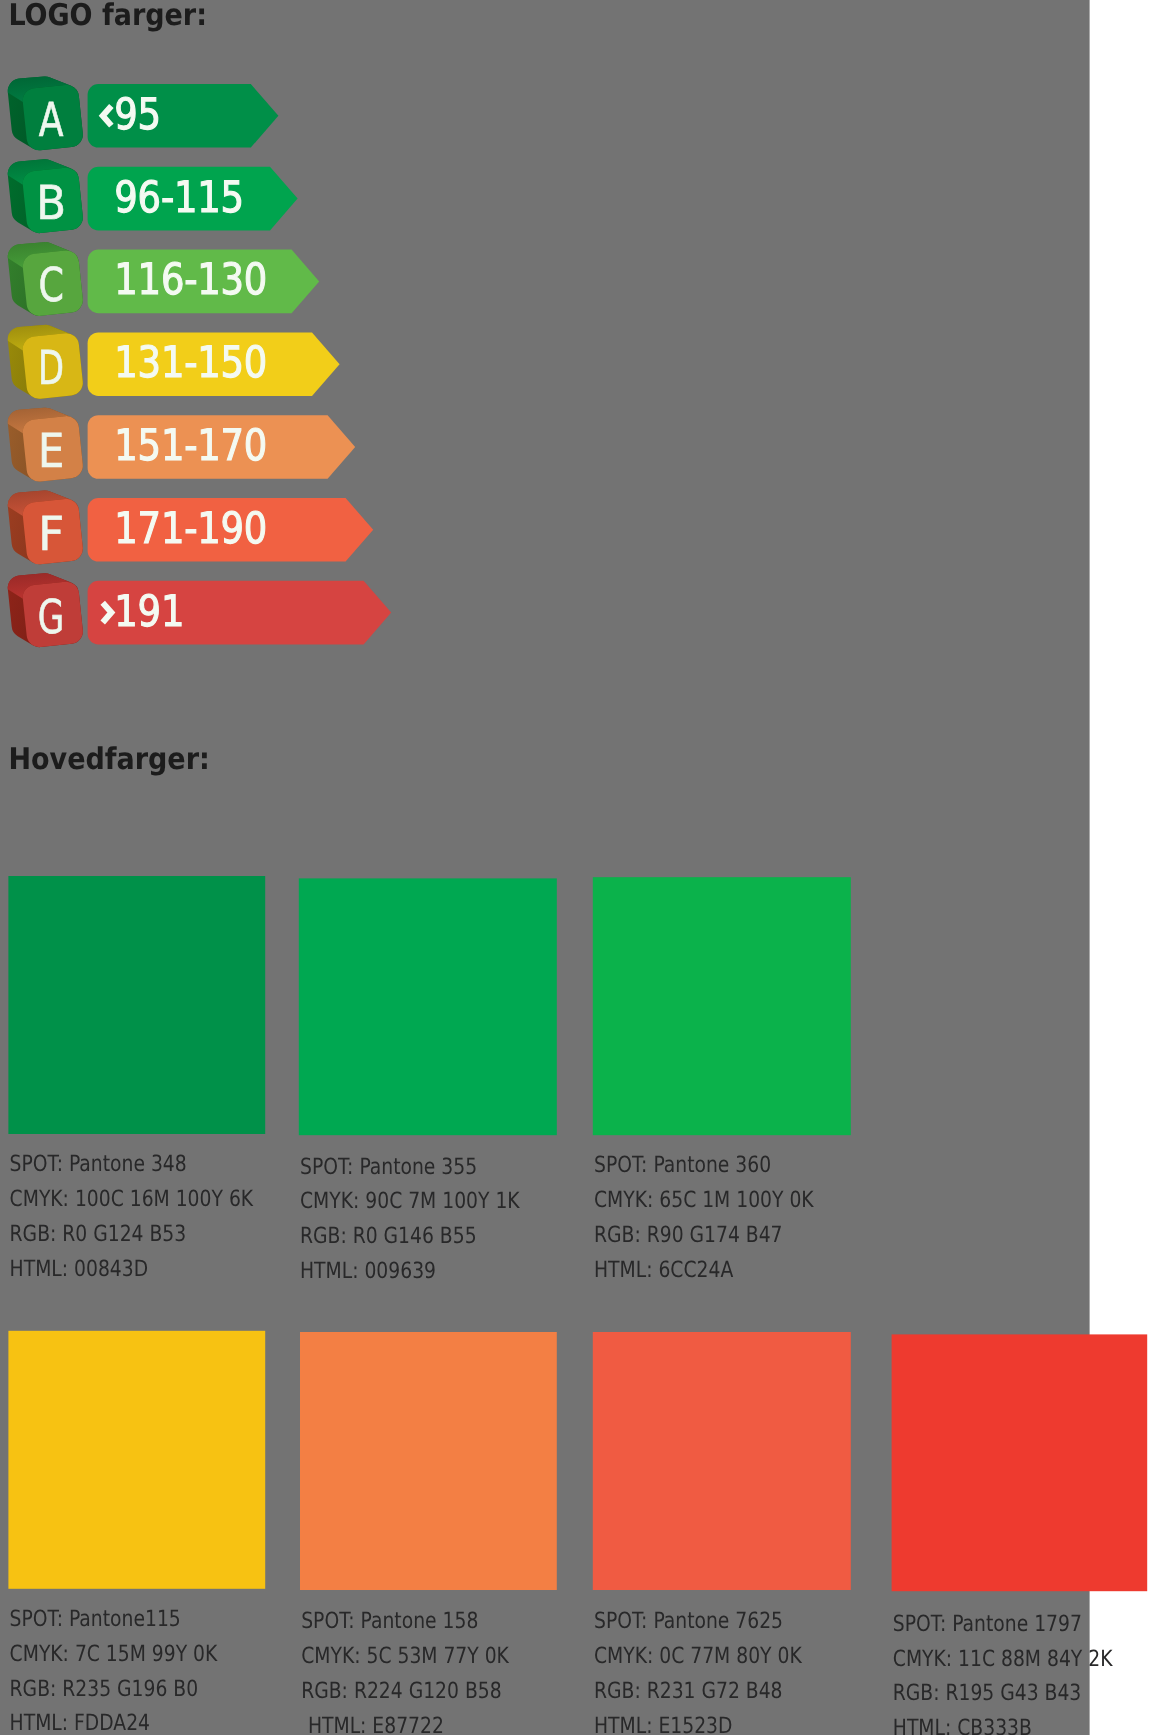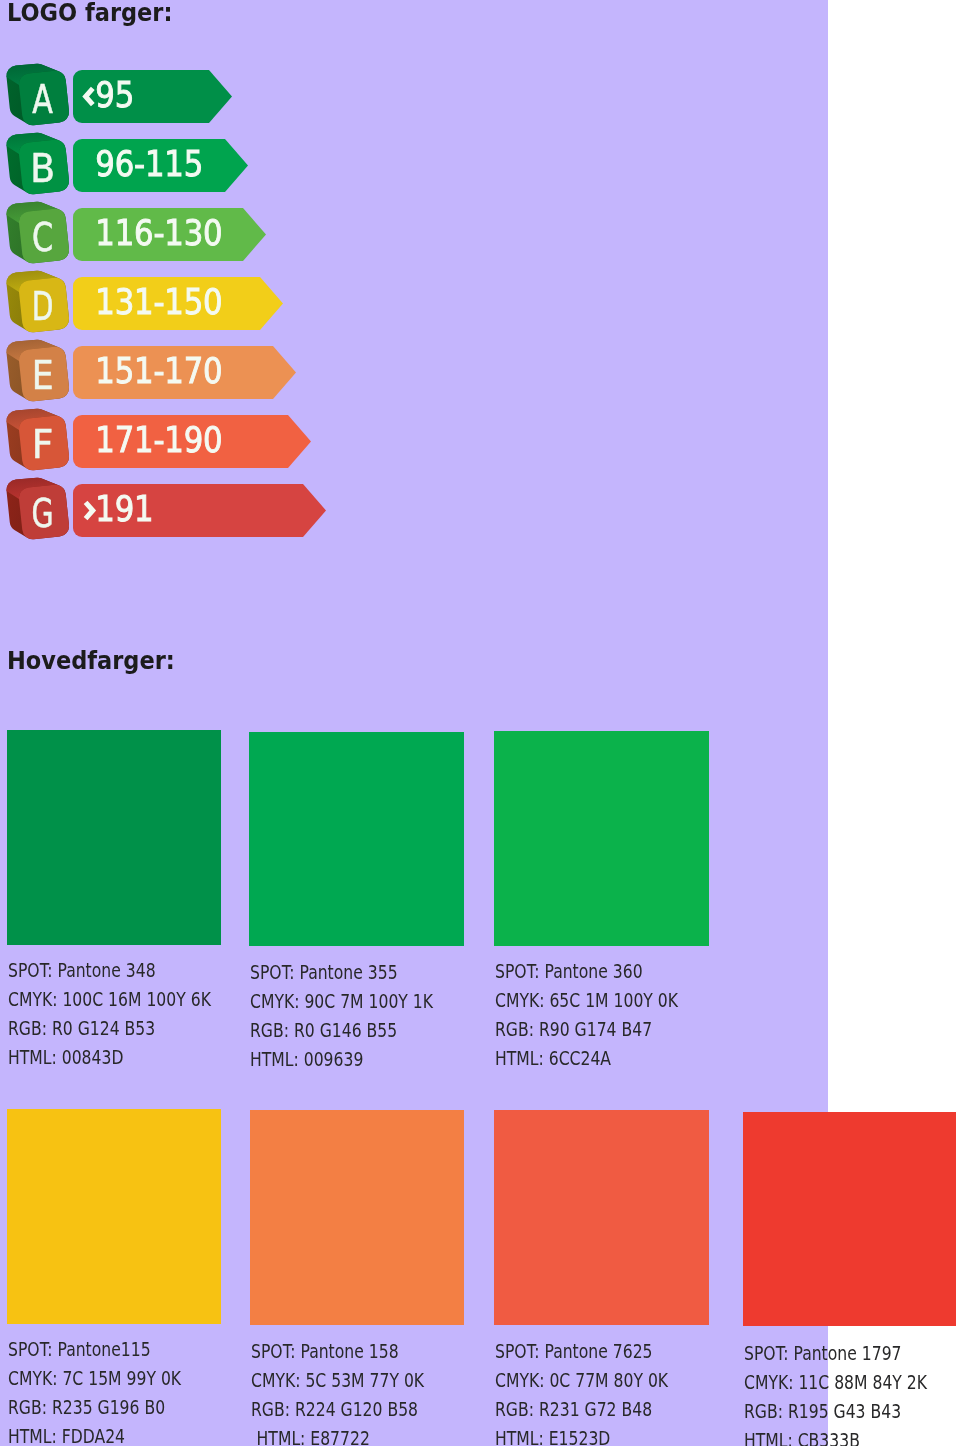--- a/index.html
+++ b/index.html
@@ -1,22 +1,22 @@
 <!DOCTYPE html>
 <html><head><meta charset="utf-8"><title>Brand colour guide</title>
 <style>
   html,body{margin:0;padding:0;background:#fff;}
   body{width:960px;height:1446px;overflow:hidden;
        font-family:"DejaVu Sans Condensed","Liberation Sans",sans-serif;
        -webkit-font-smoothing:antialiased;text-rendering:optimizeLegibility;}
-  .page{position:relative;width:828px;height:1446px;background:#c4b5fd;}
+  .page{position:relative;width:908px;height:1446px;background:#737373;}
   .sec-heading{position:absolute;left:7px;font-weight:700;font-size:25px;
        line-height:25px;color:#1c1c1c;letter-spacing:0px;white-space:nowrap;}
   #heading-logo{top:0px;}
-  #heading-main{top:648px;}
+  #heading-main{top:620px;}
   .energy-svg{position:absolute;left:0;top:0;}
   .bar-label{font-weight:400;font-size:36px;fill:#f4faf2;letter-spacing:-0.2px;stroke:#f4faf2;stroke-width:0.9px;}
   .cube-letter{font-weight:400;font-size:39px;fill:#eef7ee;stroke:#eef7ee;stroke-width:0.5px;}
   .swatch{position:absolute;}
   .meta{position:absolute;color:#282829;font-size:18.6px;line-height:29px;white-space:nowrap;
        transform:scaleX(0.934);transform-origin:0 0;}
   .meta div{height:29px;}
   .meta .indent{padding-left:6px;}
 </style></head><body>
 

